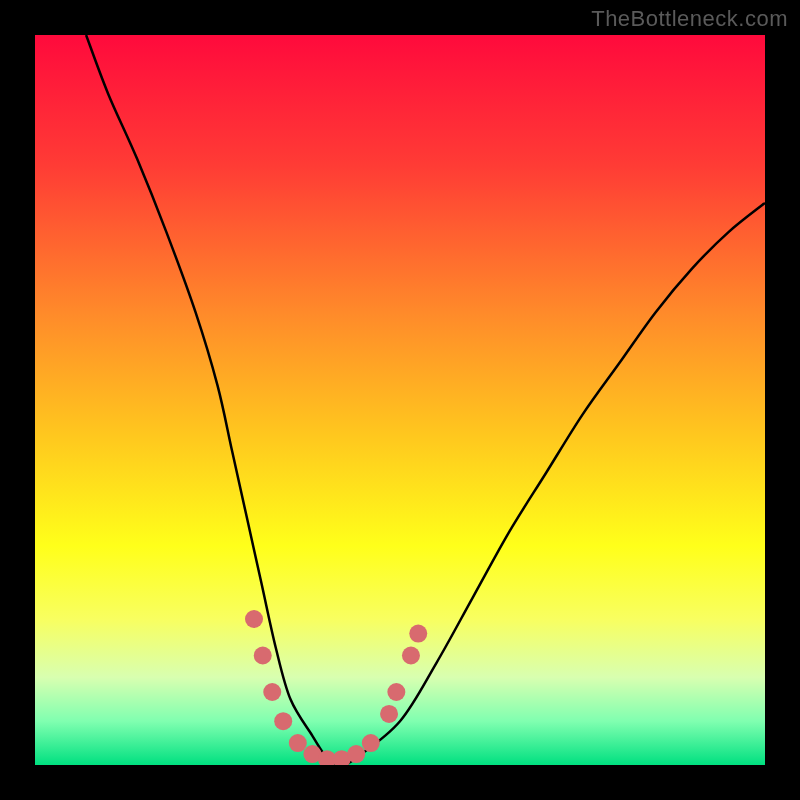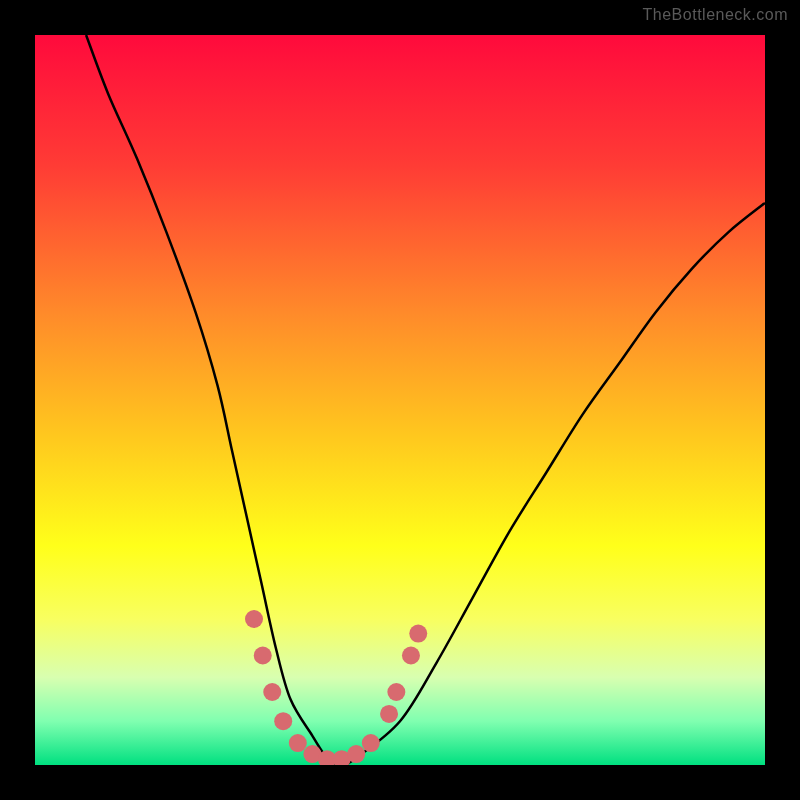--- a/index.html
+++ b/index.html
@@ -1,17 +1,17 @@
 <!DOCTYPE html>
 <html><head>
 <meta charset="utf-8">
 <style>
   * { margin: 0; padding: 0; box-sizing: border-box; }
   body { width: 800px; height: 800px; background: #000; position: relative; font-family: Arial, sans-serif; }
-  .watermark { position: absolute; top: 6px; right: 12px; color: #5a5a5a; font-size: 16px; font-weight: normal; letter-spacing: 0.5px; z-index: 10; }
+  .watermark { position: absolute; top: 6px; right: 12px; color: #5a5a5a; font-size: 22px; font-weight: normal; letter-spacing: 0.5px; z-index: 10; }
   .plot-area { position: absolute; left: 35px; top: 35px; width: 730px; height: 730px; }
   .gradient-bg { position: absolute; left: 0; top: 0; width: 100%; height: 100%; }
   .curve-layer { position: absolute; left: 0; top: 0; width: 100%; height: 100%; }
 </style>
 </head>
 <body>
 
 <div class="watermark">TheBottleneck.com</div>
 
 <div class="plot-area">

